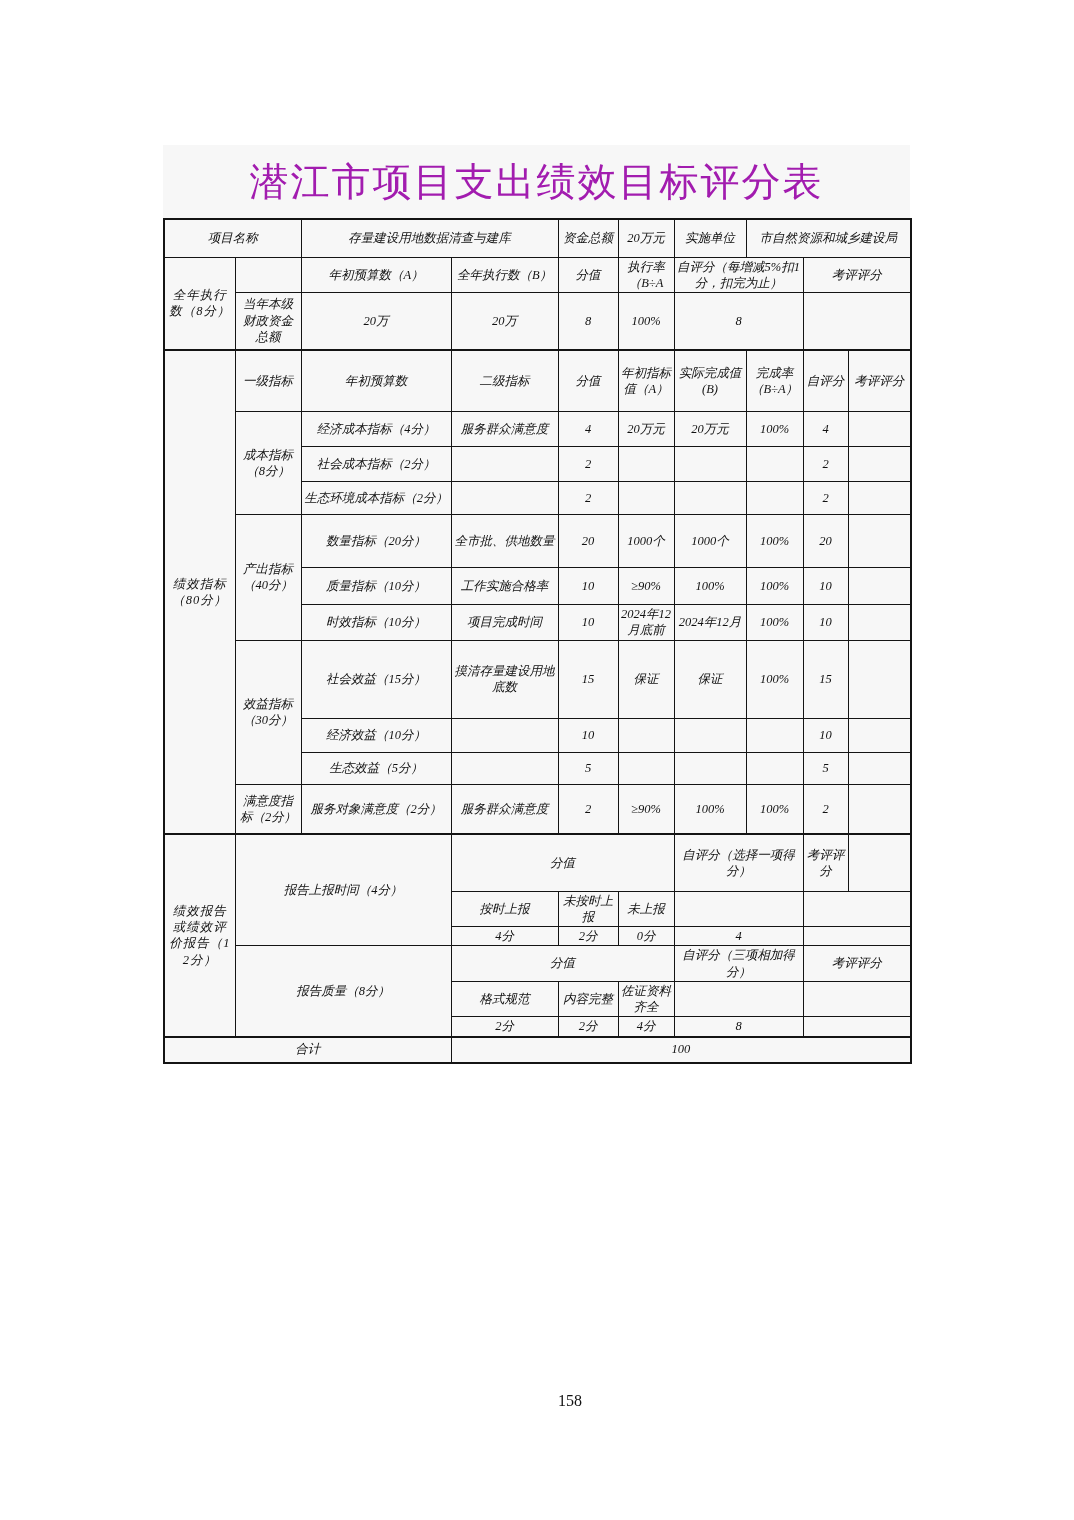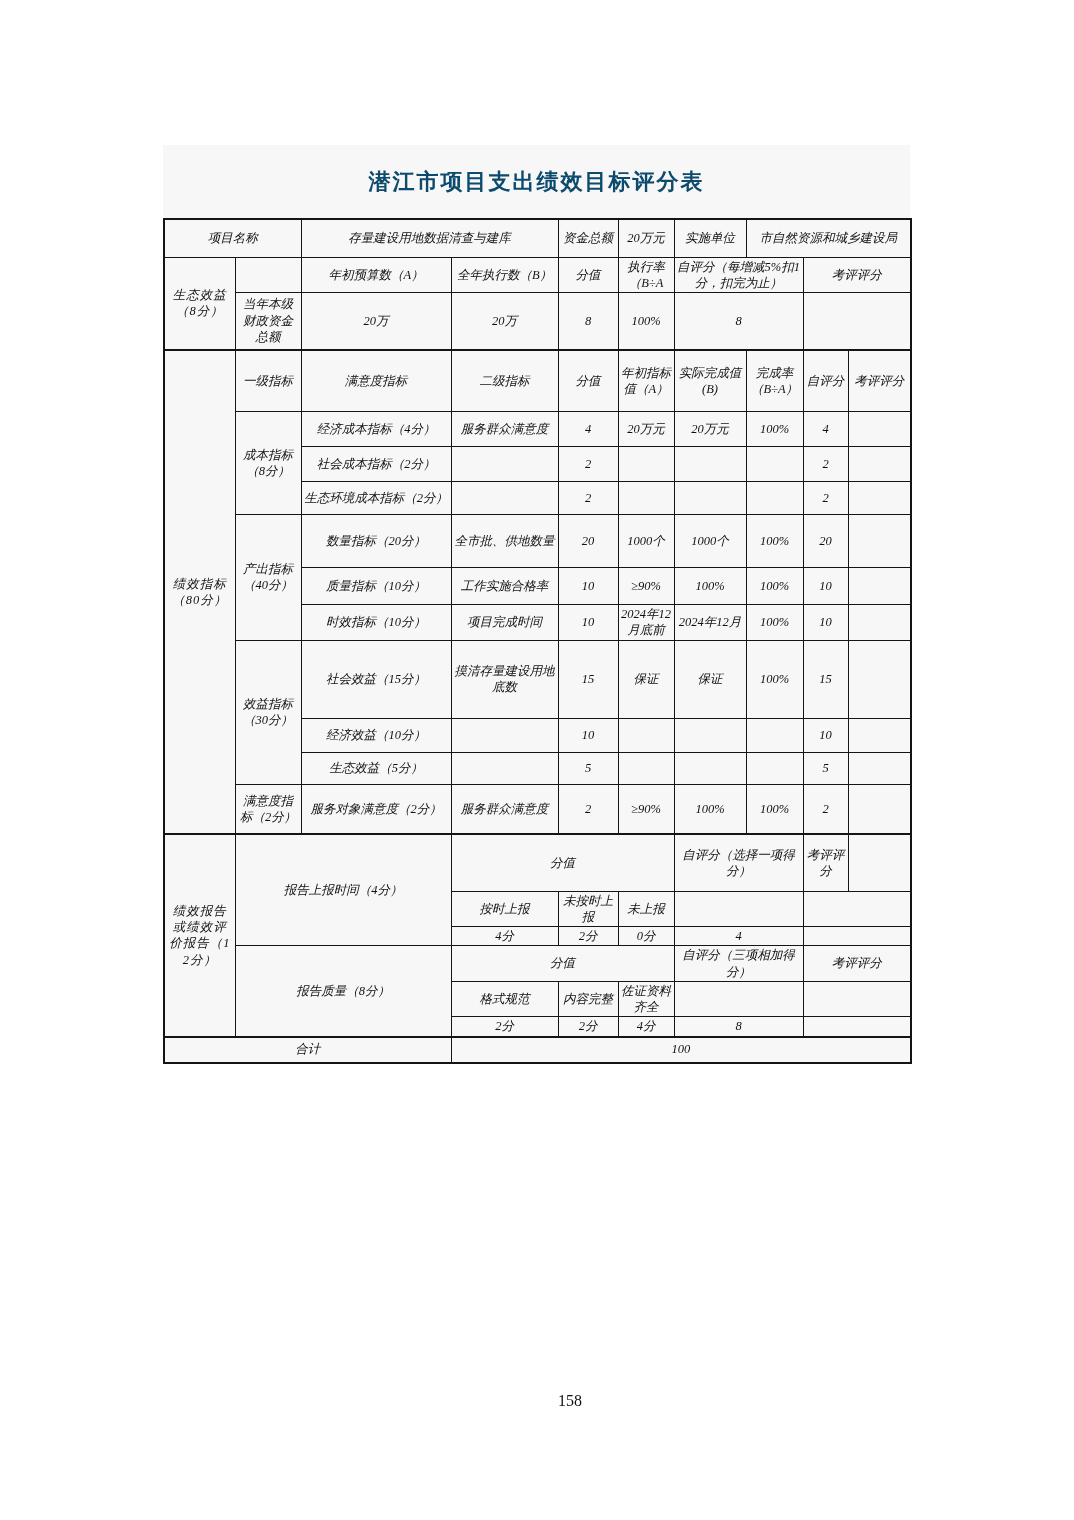--- a/index.html
+++ b/index.html
@@ -5,22 +5,22 @@
   html,body{margin:0;padding:0;}
   body{
     width:1074px;height:1520px;background:#ffffff;position:relative;
     font-family:"Liberation Serif", serif;color:#111;
   }
   .sheet{
     position:absolute;left:163px;top:145px;width:747px;background:#f7f7f7;
   }
   .doc-title{
     height:73px;display:flex;align-items:center;justify-content:center;
-    font-family:"Liberation Sans", sans-serif;font-weight:bold;
-    font-size:22px;letter-spacing:2px;color:#0c4a6e;
+    font-family:"Liberation Sans", sans-serif;font-weight:normal;
+    font-size:39px;letter-spacing:2px;color:#a21caf;
   }
   table.score{
     border-collapse:collapse;table-layout:fixed;width:747px;
     border:2px solid #141414;background:transparent;font-style:italic;
   }
   table.score td{
     border:1px solid #141414;text-align:center;vertical-align:middle;
     font-size:12.5px;line-height:1.3;padding:1px 2px;
     word-break:break-all;overflow:hidden;
   }
@@ -56,21 +56,21 @@
         <tr style="height:38px">
       <td class="big" colspan="2">项目名称</td>
       <td class="big" colspan="2">存量建设用地数据清查与建库</td>
       <td class="big">资金总额</td>
       <td class="big">20万元</td>
       <td class="big">实施单位</td>
       <td class="big" colspan="3">市自然资源和城乡建设局</td>
     </tr>
 
     <tr style="height:35px">
-      <td class="grp" rowspan="2">生态效益（8分）</td>
+      <td class="grp" rowspan="2">全年执行数（8分）</td>
       <td></td>
       <td>年初预算数（A）</td>
       <td>全年执行数（B）</td>
       <td>分值</td>
       <td>执行率（B÷A</td>
       <td colspan="2">自评分（每增减5%扣1分，扣完为止）</td>
       <td colspan="2">考评评分</td>
     </tr>
     <tr style="height:57px">
       <td>当年本级财政资金总额</td>
@@ -78,21 +78,21 @@
       <td>20万</td>
       <td>8</td>
       <td>100%</td>
       <td colspan="2">8</td>
       <td colspan="2"></td>
     </tr>
 
     <tr class="sect" style="height:62px">
       <td class="grp" rowspan="11">绩效指标（80分）</td>
       <td>一级指标</td>
-      <td>满意度指标</td>
+      <td>年初预算数</td>
       <td>二级指标</td>
       <td>分值</td>
       <td>年初指标值（A）</td>
       <td>实际完成值(B)</td>
       <td>完成率（B÷A）</td>
       <td>自评分</td>
       <td>考评评分</td>
     </tr>
 
     <tr style="height:35px">

